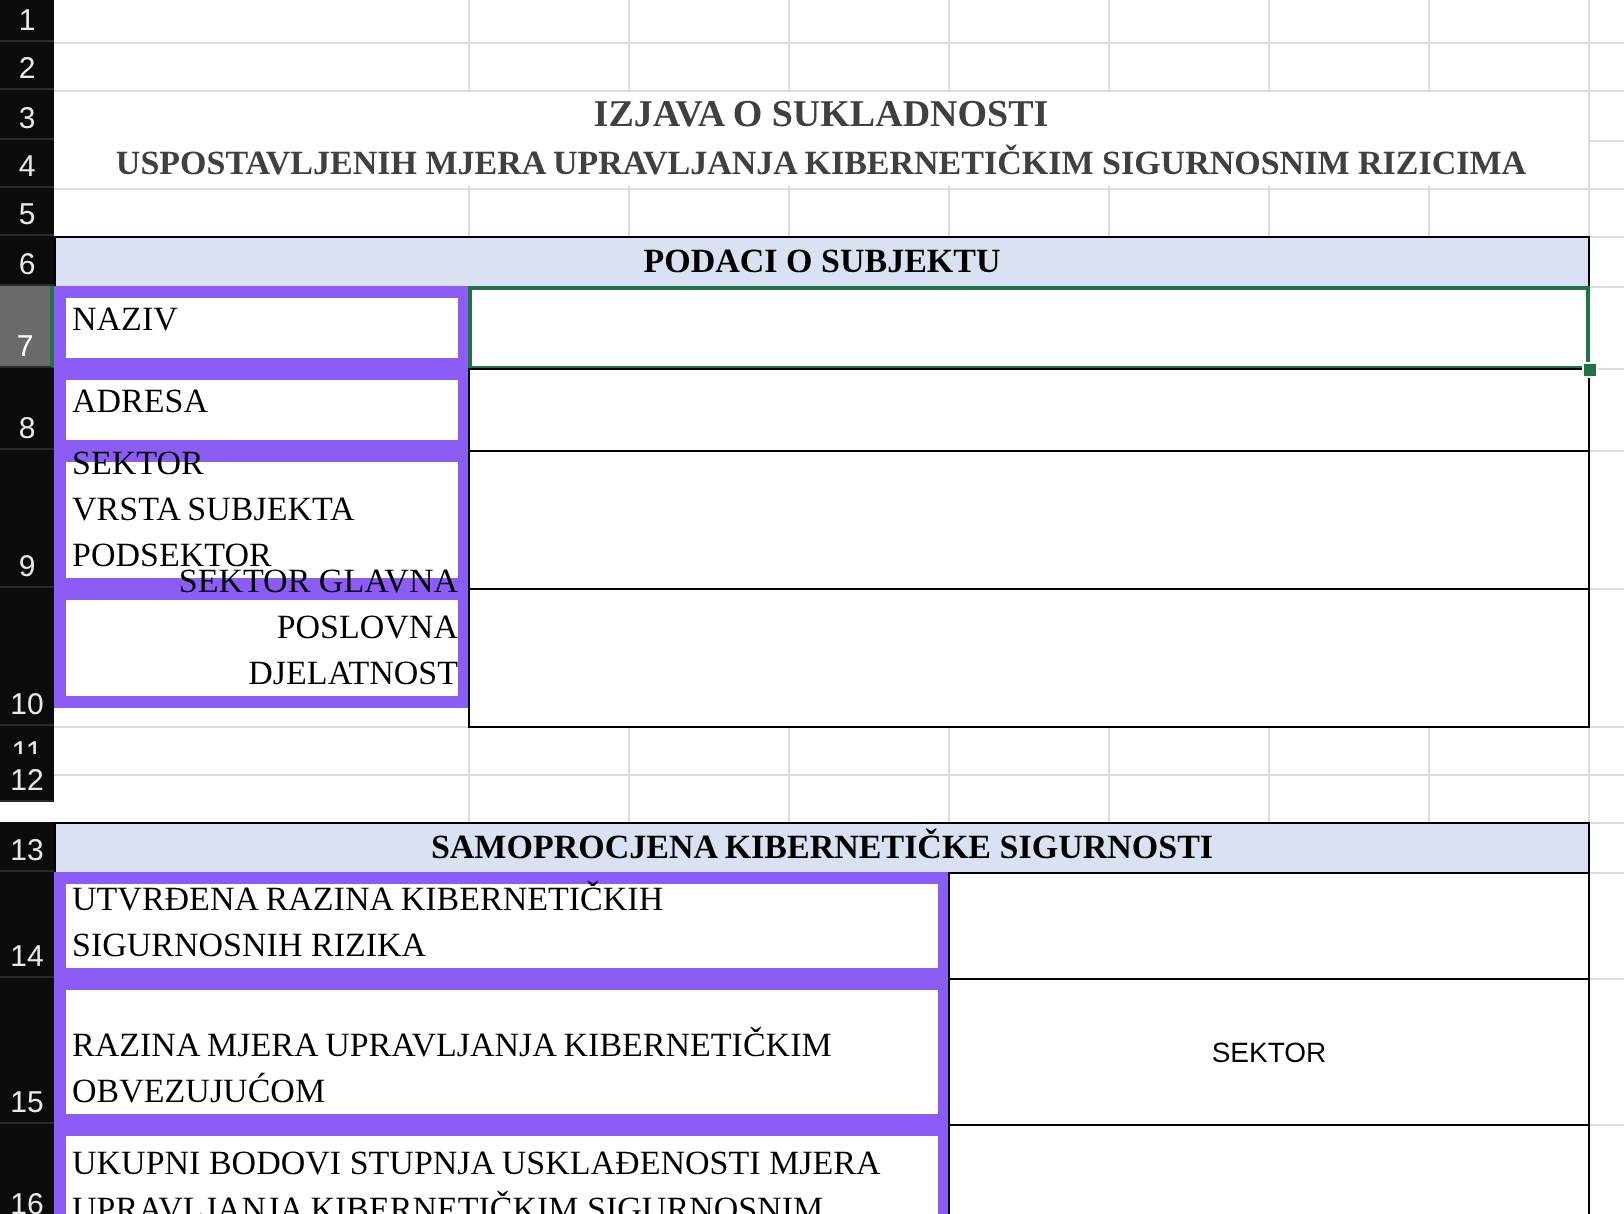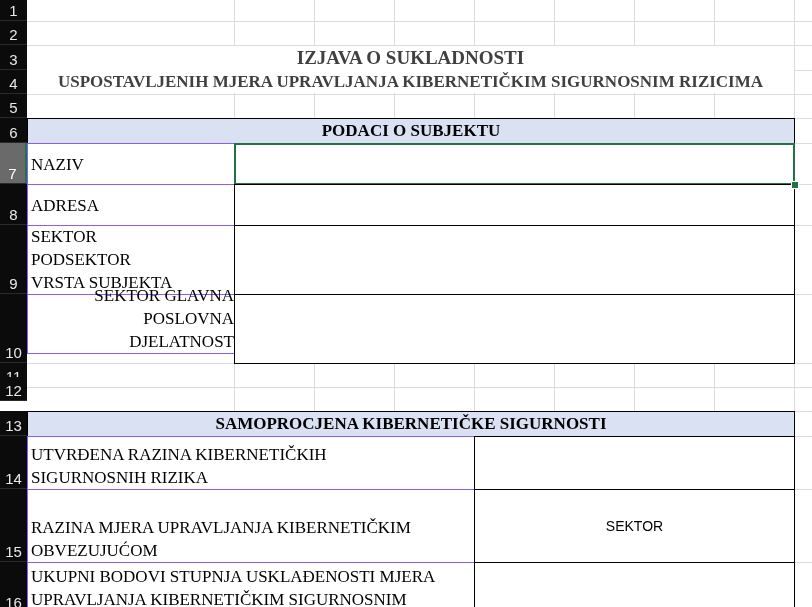--- a/index.html
+++ b/index.html
@@ -4,21 +4,21 @@
 <style>
   html, body { margin:0; padding:0; }
   body { width:812px; height:607px; overflow:hidden; background:#ffffff; position:relative; font-family:"Liberation Serif", serif; }
   .rowhdr { position:absolute; left:0; width:27px; background:#0b0b0b; color:#e8e8e8; font-family:"Liberation Sans", sans-serif; font-size:15px; box-sizing:border-box; display:flex; align-items:flex-end; justify-content:center; padding-bottom:1px; border-bottom:1px solid #2a2a2a; }
   .rowhdr.sel { background:#6a6a6a; color:#ffffff; }
   .gridv { position:absolute; top:0; width:1px; height:607px; background:#dcdcdc; }
   .gridh { position:absolute; left:27px; height:1px; width:785px; background:#dcdcdc; }
   .cell { position:absolute; box-sizing:border-box; background:#ffffff; }
   .title { position:absolute; font-weight:bold; color:#404040; display:flex; align-items:center; justify-content:center; }
   .band { position:absolute; background:#d9e1f2; border:1.5px solid #000; box-sizing:border-box; display:flex; align-items:center; justify-content:center; font-weight:bold; font-size:17px; color:#000; }
-  .lbl { position:absolute; box-sizing:border-box; border:1px solid #8b5cf6; background:#fff; font-size:17px; line-height:23px; color:#000; padding-left:3px; display:flex; flex-direction:column; justify-content:flex-end; padding-bottom:0px; }
+  .lbl { position:absolute; box-sizing:border-box; border:6px solid #8b5cf6; background:#fff; font-size:17px; line-height:23px; color:#000; padding-left:3px; display:flex; flex-direction:column; justify-content:flex-end; padding-bottom:0px; }
   .val { position:absolute; box-sizing:border-box; border:1px solid #000; background:#fff; font-family:"Liberation Sans", sans-serif; font-size:14px; display:flex; align-items:center; justify-content:center; color:#000; }
   .active { outline:2.5px solid #217346; outline-offset:-2px; }
   .handle { position:absolute; width:6px; height:6px; background:#217346; border:1px solid #fff; }
 </style>
 </head>
 <body>
 
 <div class="gridv" style="left:234px"></div>
 <div class="gridv" style="left:314px"></div>
 <div class="gridv" style="left:394px"></div>
@@ -75,22 +75,22 @@
 </div>
 <div class="val active" style="left:234px;top:143px;width:561px;height:42px;"></div>
 
 <div class="lbl" style="left:27px;top:184px;width:208px;height:42px;padding-bottom:8px;">
   <span>ADRESA</span>
 </div>
 <div class="val" style="left:234px;top:184px;width:561px;height:42px;"></div>
 
 <div class="lbl" style="left:27px;top:225px;width:208px;height:70px;">
   <span>SEKTOR</span>
+  <span>VRSTA SUBJEKTA</span>
   <span>PODSEKTOR</span>
-  <span>VRSTA SUBJEKTA</span>
 </div>
 <div class="val" style="left:234px;top:225px;width:561px;height:70px;"></div>
 
 <div class="lbl" style="left:27px;top:294px;width:208px;height:60px;text-align:right;">
   <span>SEKTOR GLAVNA</span>
   <span>POSLOVNA</span>
   <span>DJELATNOST</span>
 </div>
 <div class="val" style="left:234px;top:294px;width:561px;height:70px;"></div>
 

